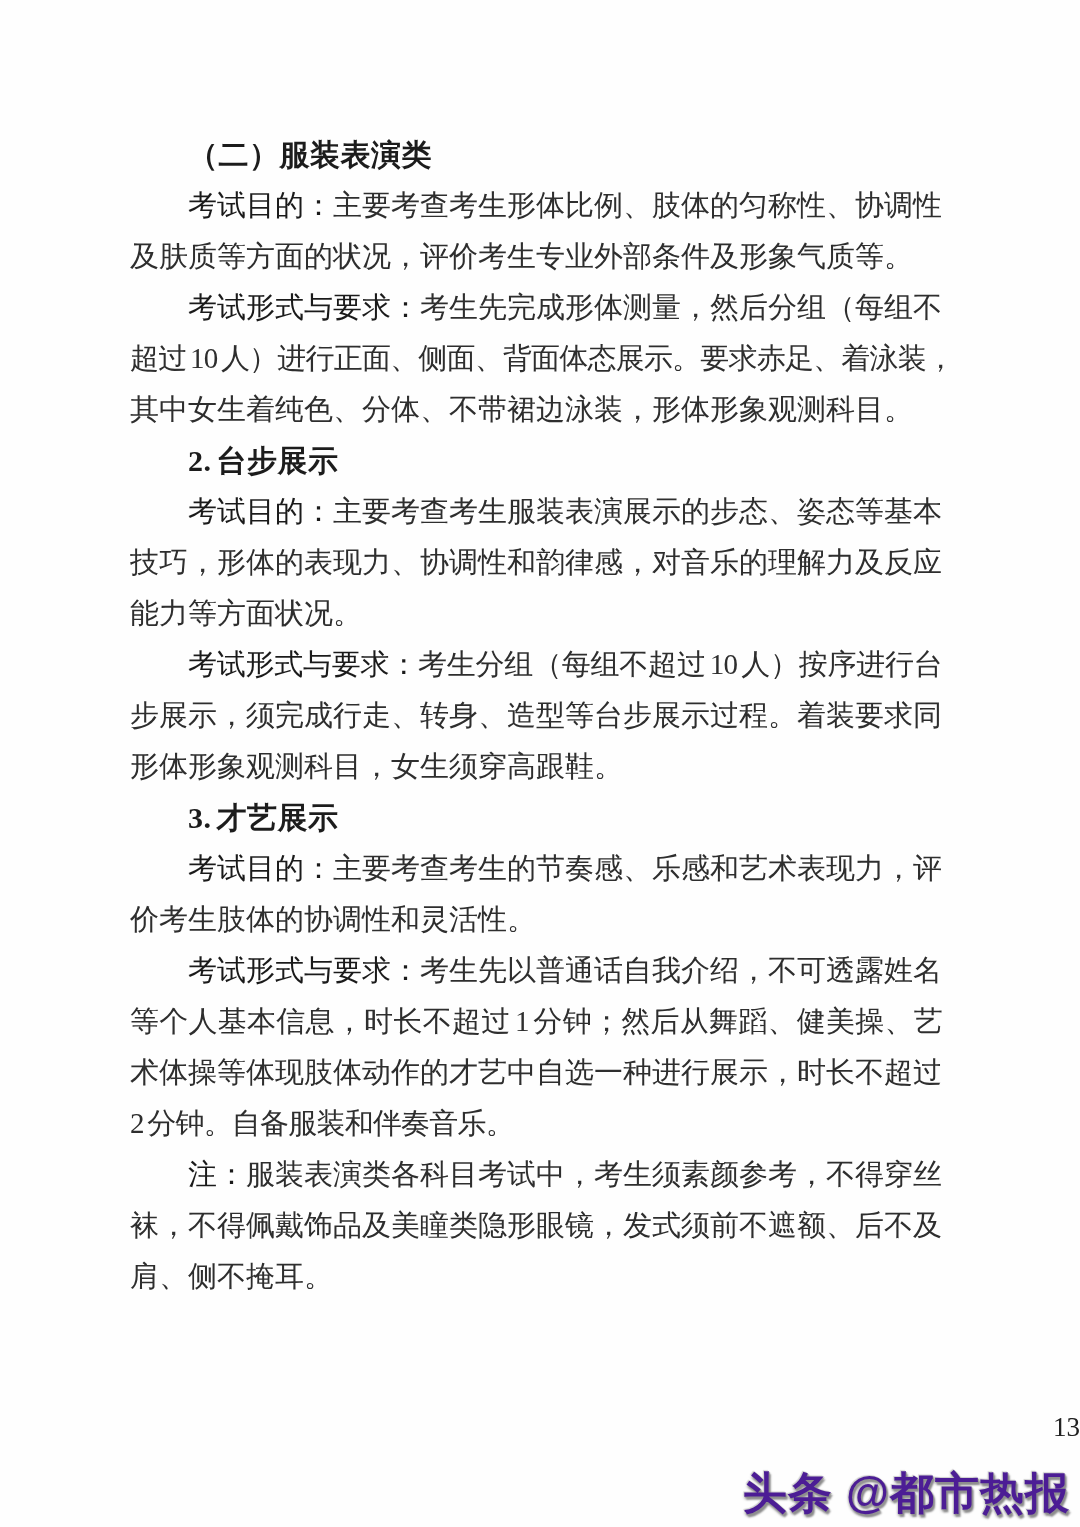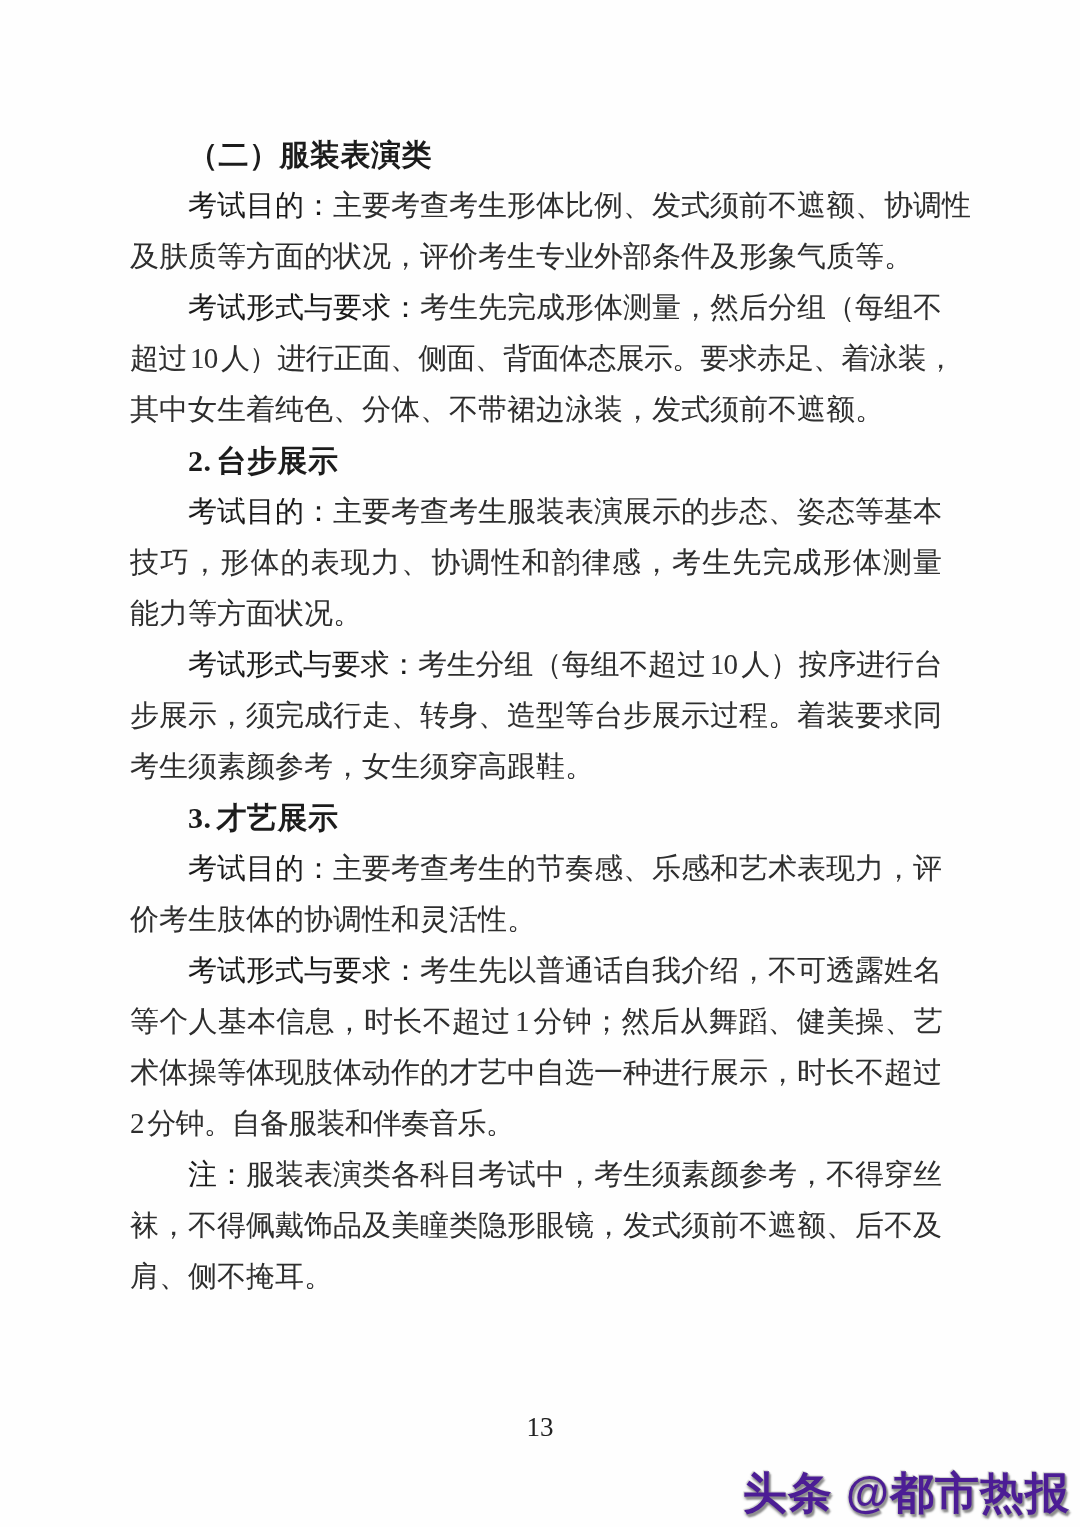--- a/index.html
+++ b/index.html
@@ -47,21 +47,21 @@
     font-weight: 400;
     color: #1a1a1a;
   }
   .page-number {
     position: absolute;
     left: 0;
     top: 1402px;
     width: 100%;
     height: 50px;
     line-height: 50px;
-    text-align: center;
+    text-align: right;
     font-size: 27px;
     color: #222222;
   }
   .watermark {
     position: absolute;
     right: 10px;
     top: 1464px;
     font-size: 44px;
     font-weight: 700;
     letter-spacing: 1px;
@@ -73,32 +73,32 @@
       -1px -1px 1px #cfcfcf,
       0 2px 3px #a5a5a5;
   }
 </style>
 </head>
 <body>
 
 <div class="doc-page">
   <div class="doc-body">
       <div class="line heading first last">（二）服装表演类</div>
-      <div class="line first"><b>考试目的：</b><span>主要考查考生形体比例、发式须前不遮额、协调性</span></div>
+      <div class="line first"><b>考试目的：</b><span>主要考查考生形体比例、肢体的匀称性、协调性</span></div>
       <div class="line last">及肤质等方面的状况，评价考生专业外部条件及形象气质等。</div>
       <div class="line first"><b>考试形式与要求：</b><span>考生先完成形体测量，然后分组（每组不</span></div>
       <div class="line has-digits">超过 10 人）进行正面、侧面、背面体态展示。要求赤足、着泳装，</div>
-      <div class="line last">其中女生着纯色、分体、不带裙边泳装，发式须前不遮额。</div>
+      <div class="line last">其中女生着纯色、分体、不带裙边泳装，形体形象观测科目。</div>
       <div class="line heading first last">2. 台步展示</div>
       <div class="line first"><b>考试目的：</b><span>主要考查考生服装表演展示的步态、姿态等基本</span></div>
-      <div class="line">技巧，形体的表现力、协调性和韵律感，考生先完成形体测量</div>
+      <div class="line">技巧，形体的表现力、协调性和韵律感，对音乐的理解力及反应</div>
       <div class="line last">能力等方面状况。</div>
       <div class="line first has-digits"><b>考试形式与要求：</b><span>考生分组（每组不超过 10 人）按序进行台</span></div>
       <div class="line">步展示，须完成行走、转身、造型等台步展示过程。着装要求同</div>
-      <div class="line last">考生须素颜参考，女生须穿高跟鞋。</div>
+      <div class="line last">形体形象观测科目，女生须穿高跟鞋。</div>
       <div class="line heading first last">3. 才艺展示</div>
       <div class="line first"><b>考试目的：</b><span>主要考查考生的节奏感、乐感和艺术表现力，评</span></div>
       <div class="line last">价考生肢体的协调性和灵活性。</div>
       <div class="line first"><b>考试形式与要求：</b><span>考生先以普通话自我介绍，不可透露姓名</span></div>
       <div class="line has-digits">等个人基本信息，时长不超过 1 分钟；然后从舞蹈、健美操、艺</div>
       <div class="line">术体操等体现肢体动作的才艺中自选一种进行展示，时长不超过</div>
       <div class="line last has-digits">2 分钟。自备服装和伴奏音乐。</div>
       <div class="line first"><b>注：</b><span>服装表演类各科目考试中，考生须素颜参考，不得穿丝</span></div>
       <div class="line">袜，不得佩戴饰品及美瞳类隐形眼镜，发式须前不遮额、后不及</div>
       <div class="line last">肩、侧不掩耳。</div>

